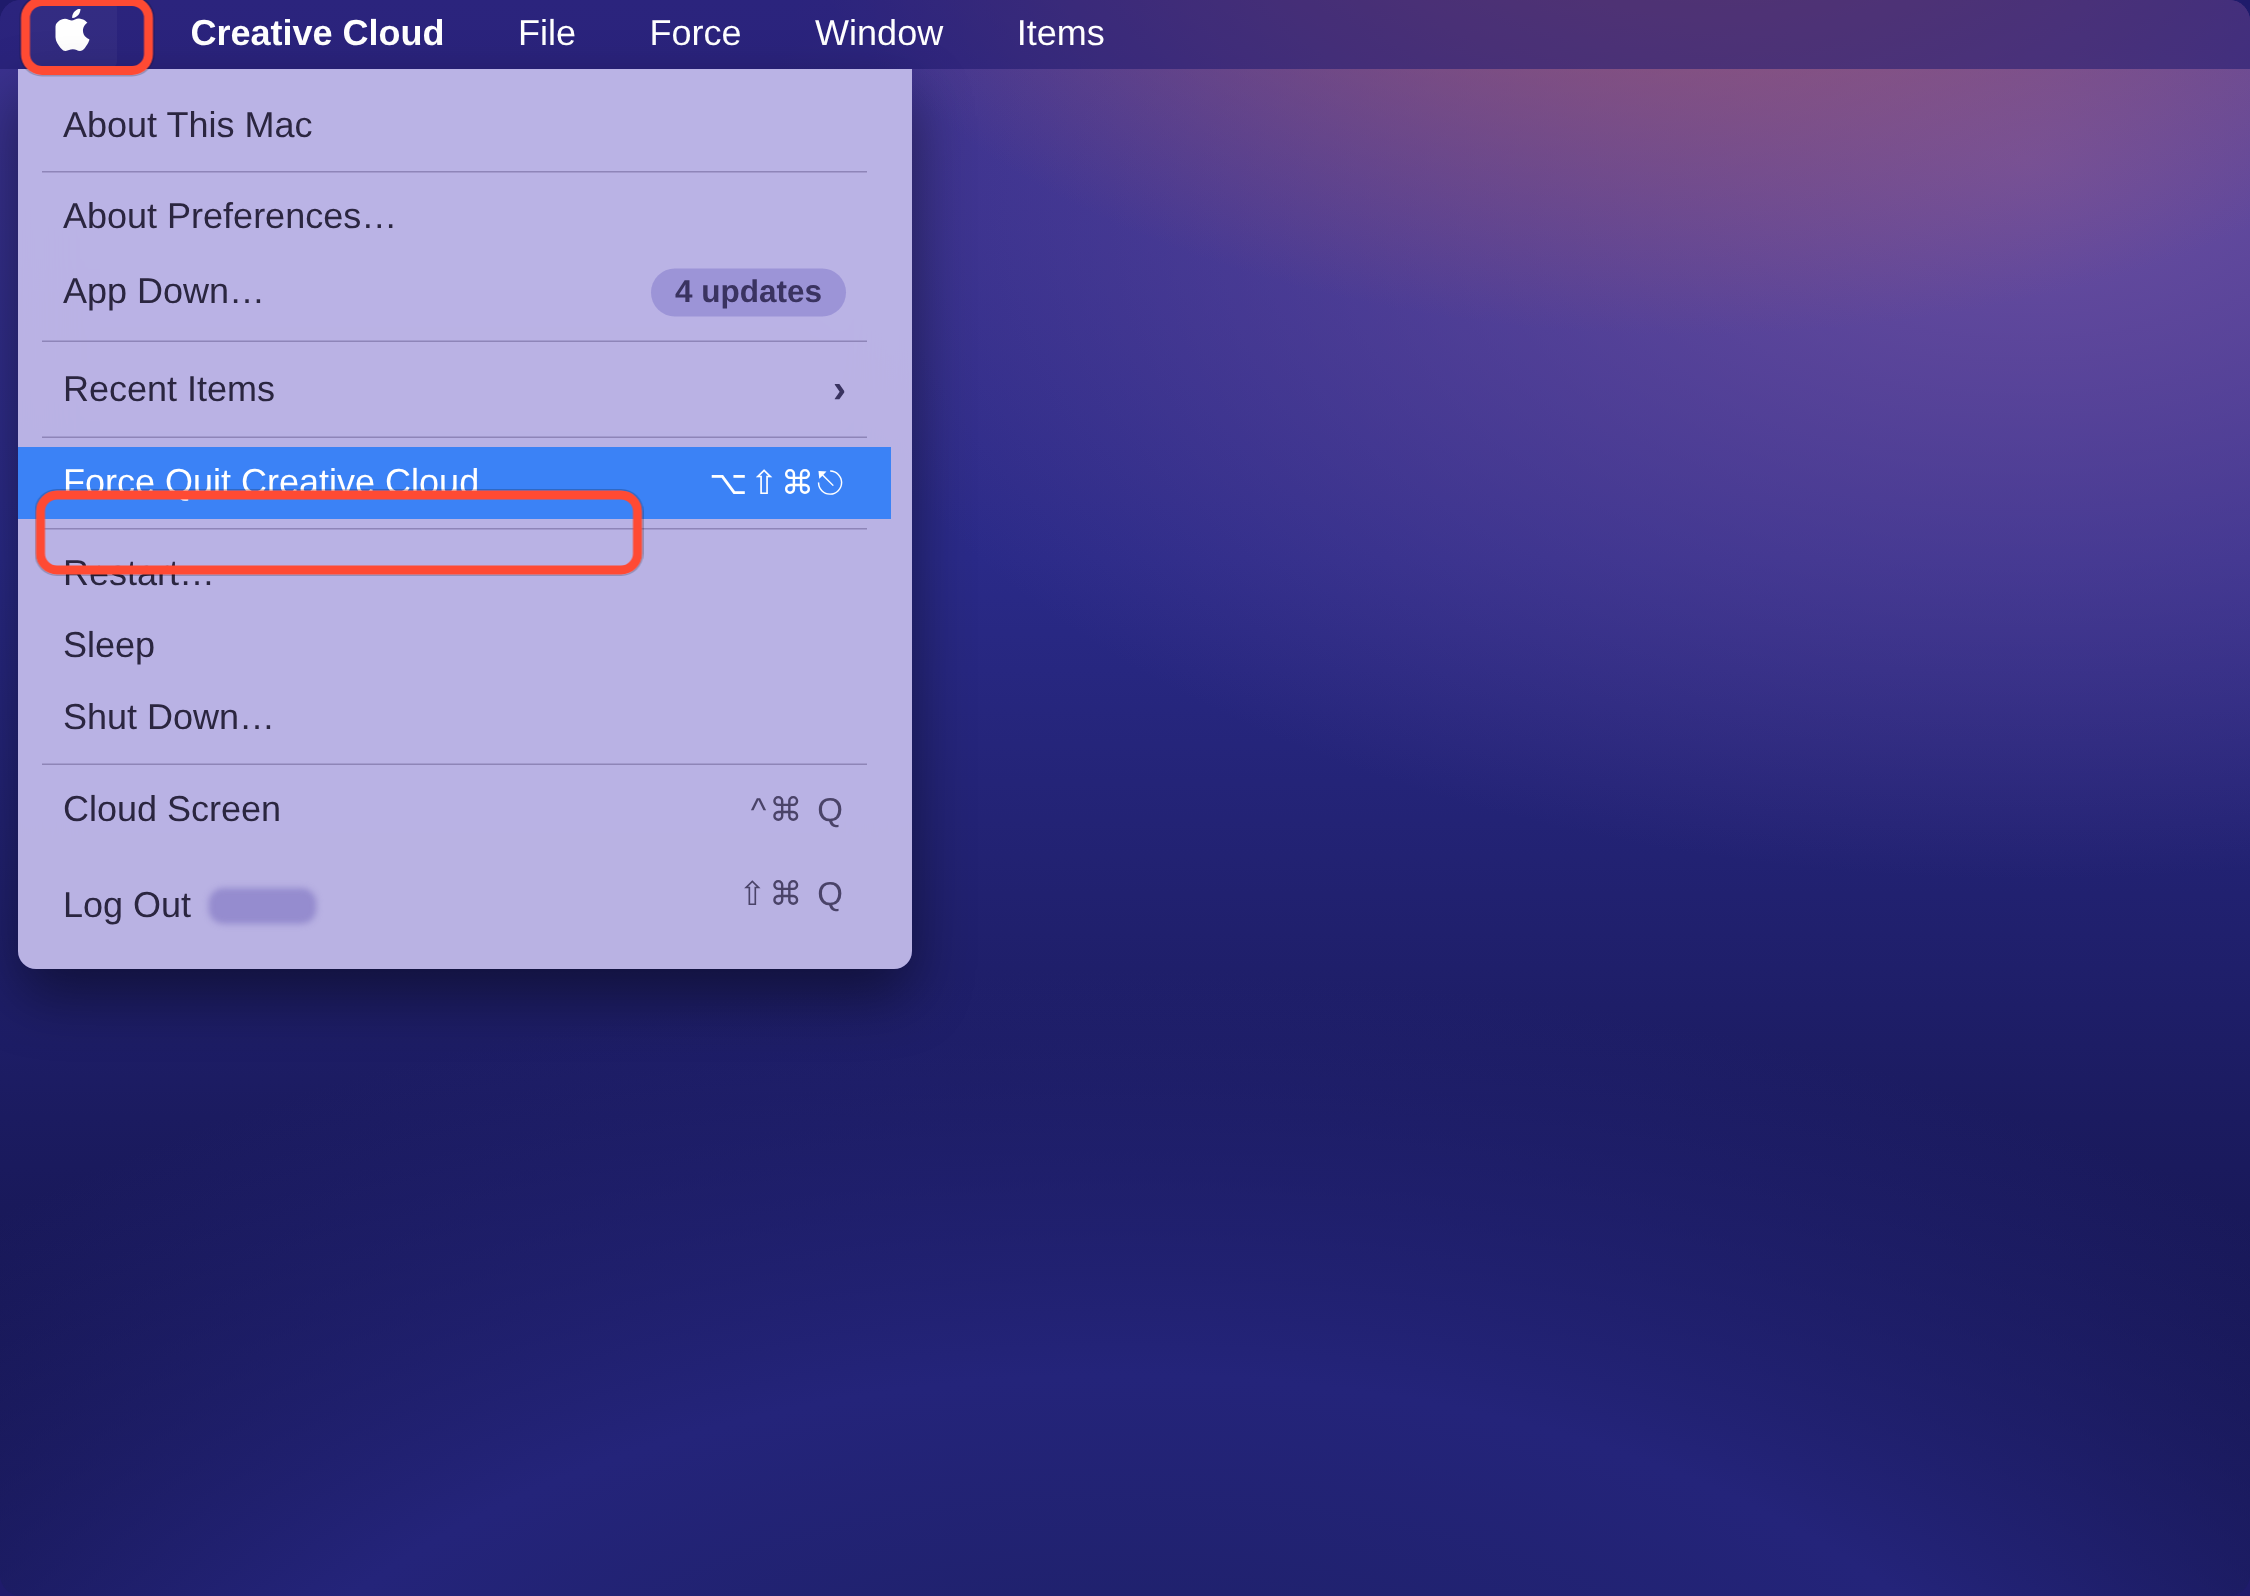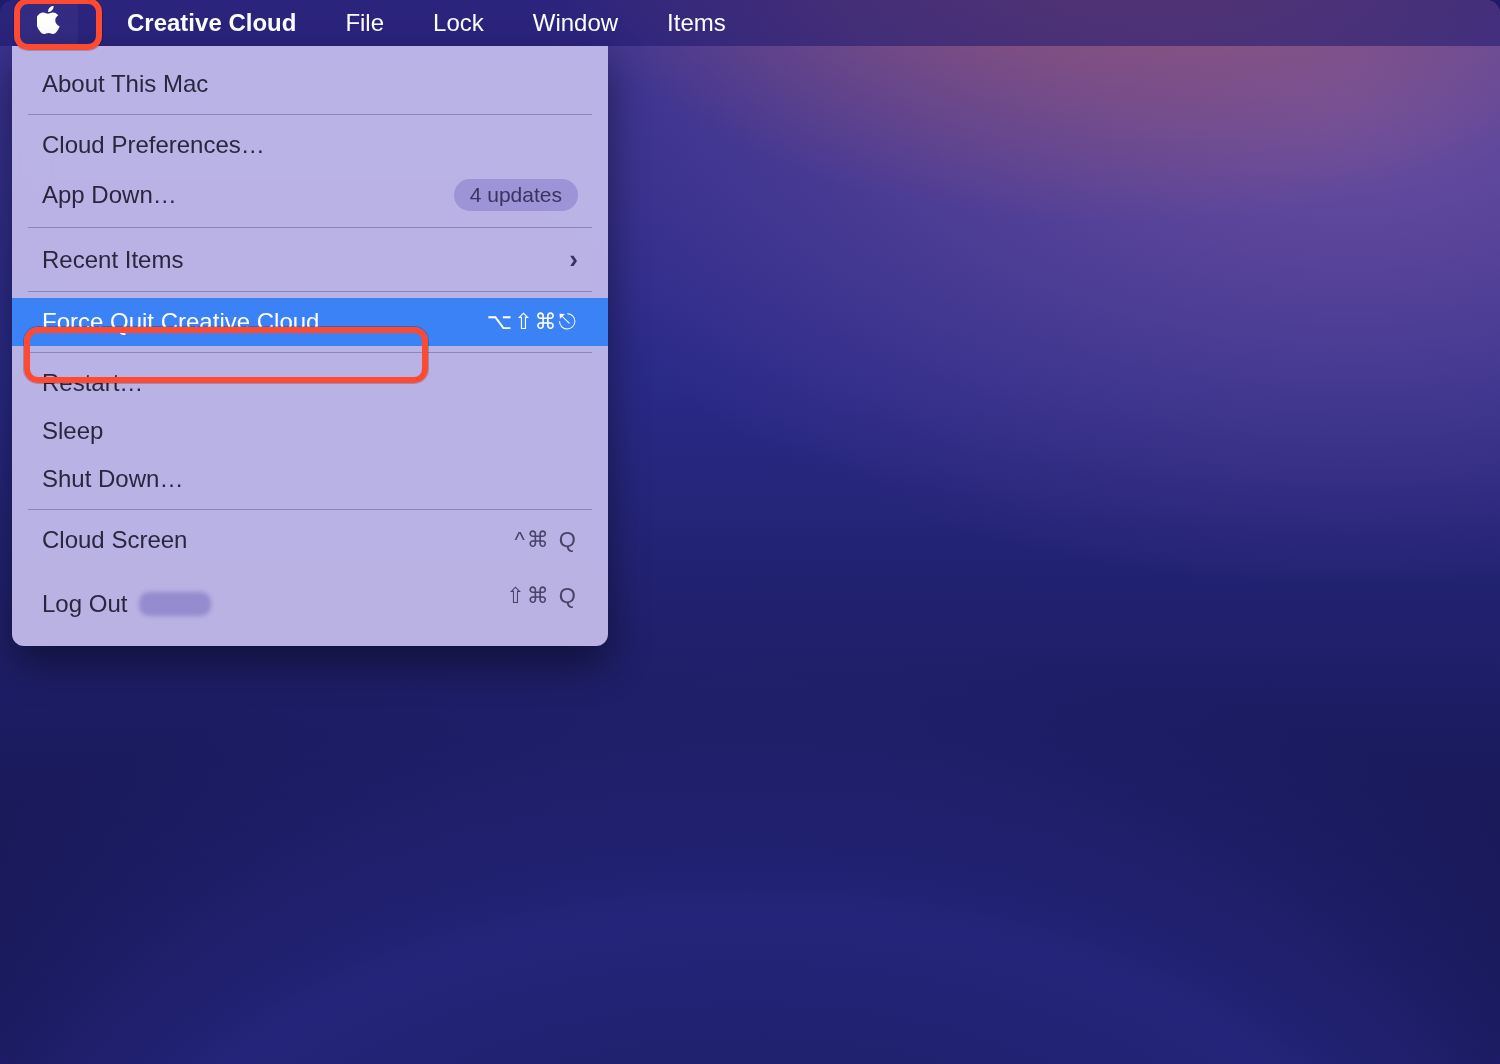--- a/index.html
+++ b/index.html
@@ -70,21 +70,21 @@
   
   .dropdown {
     position: absolute;
     top: 46px;
     left: 12px;
     width: 596px;
     background: rgba(192, 184, 232, 0.96);
     backdrop-filter: blur(20px);
     border-radius: 0 0 12px 12px;
     box-shadow: 0 18px 40px rgba(0,0,0,0.45);
-    padding: 14px 0 18px 0;
+    padding: 14px 14px 18px 0;
     color: #2b2640;
     font-size: 24px;
   }
   .dropdown .row {
     display: flex;
     align-items: center;
     justify-content: space-between;
     padding: 10px 30px;
     cursor: default;
   }
@@ -96,20 +96,21 @@
     height: 1px;
     background: rgba(60,50,100,0.35);
     margin: 6px 16px;
   }
   .badge {
     background: rgba(120,110,200,0.45);
     color: #3a3360;
     padding: 4px 16px;
     border-radius: 18px;
     font-size: 21px;
+    font-weight: bold;
   }
   .shortcut {
     font-size: 22px;
     letter-spacing: 2px;
     color: #4a4368;
   }
   .row.highlight .shortcut { color: #ffffff; }
   .chevron {
     font-size: 26px;
     font-weight: 700;
@@ -131,33 +132,33 @@
 <div class="menubar">
   <div class="apple-slot">
     <span>
       <svg width="24" height="28" viewBox="0 0 170 200">
           <path d="M130 104c0-25 20-37 21-38-12-17-30-19-36-20-15-2-30 9-38 9s-20-9-33-9c-17 0-33 10-42 26-18 31-5 77 13 102 9 13 19 27 33 26 13-1 18-8 34-8s20 8 34 8 23-13 31-26c10-14 14-28 14-29-1 0-31-12-31-41zM108 29c7-8 11-20 10-31-10 0-22 7-29 15-6 7-12 19-10 30 11 1 22-6 29-14z"></path>
         </svg>
     </span>
   </div>
   <span class="menu-item app-name">Creative Cloud</span>
   <span class="menu-item">File</span>
-  <span class="menu-item">Lock</span>
+  <span class="menu-item">Force</span>
   <span class="menu-item">Window</span>
   <span class="menu-item">Items</span>
 </div>
 
 <div class="dropdown">
   <div class="row">
     <span>About This Mac</span>
   </div>
   <div class="sep"></div>
 
   <div class="row">
-    <span>Cloud Preferences…</span>
+    <span>About Preferences…</span>
   </div>
   <div class="row">
     <span>App Down…</span>
     <span class="badge">4 updates</span>
   </div>
   <div class="sep"></div>
 
   <div class="row">
     <span>Recent Items</span>
     <span class="chevron">›</span>

